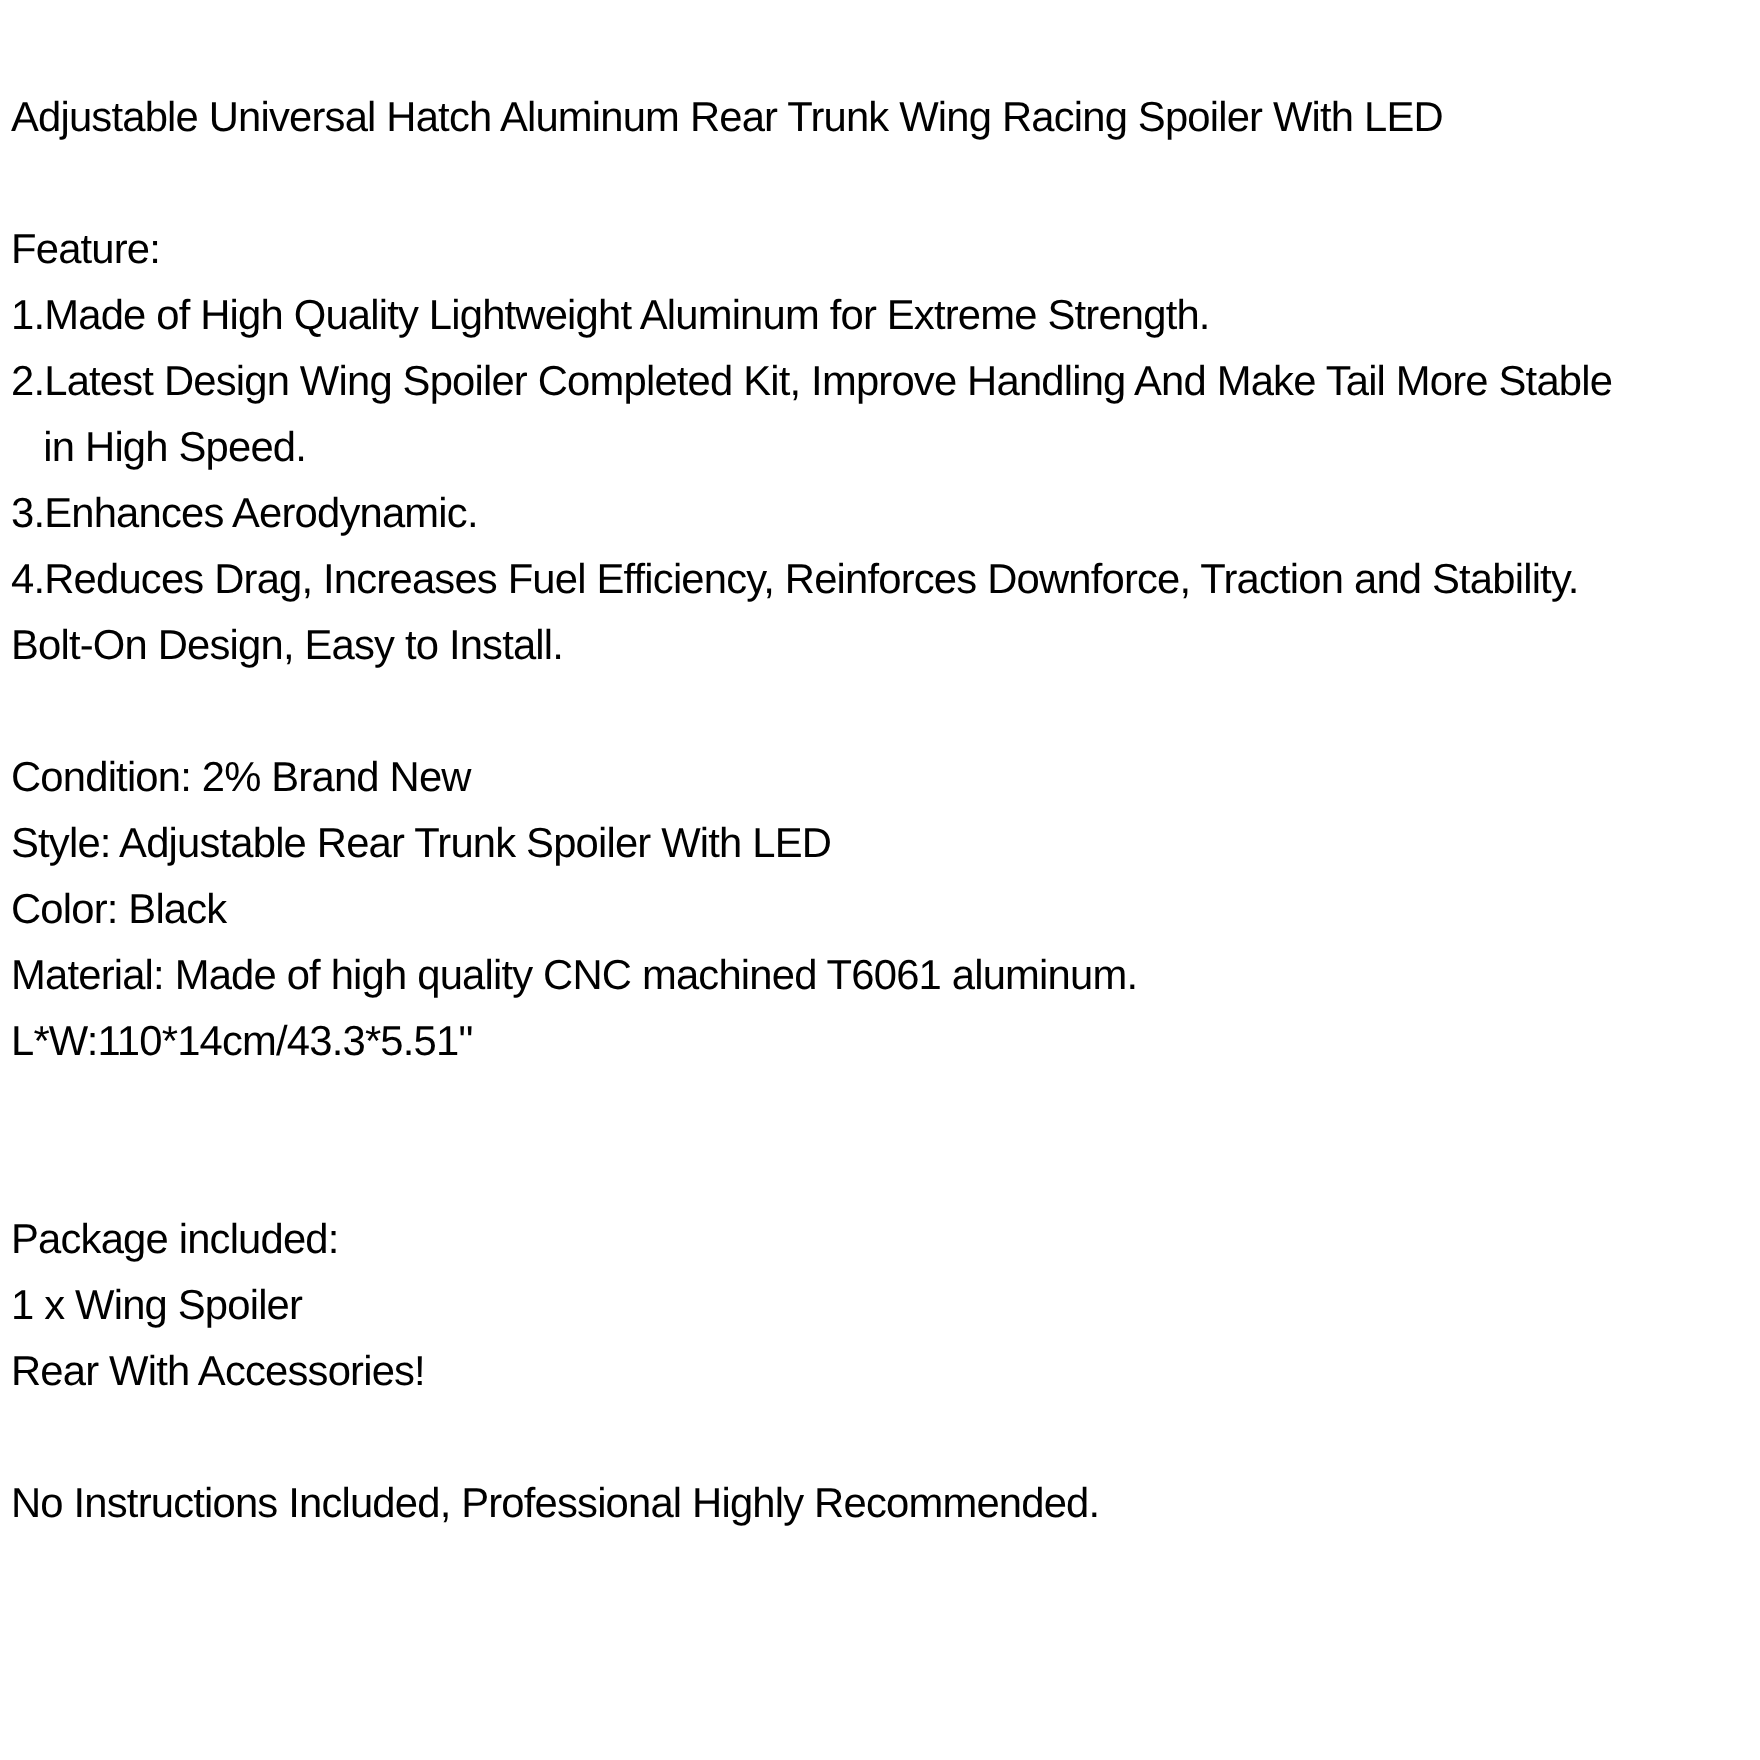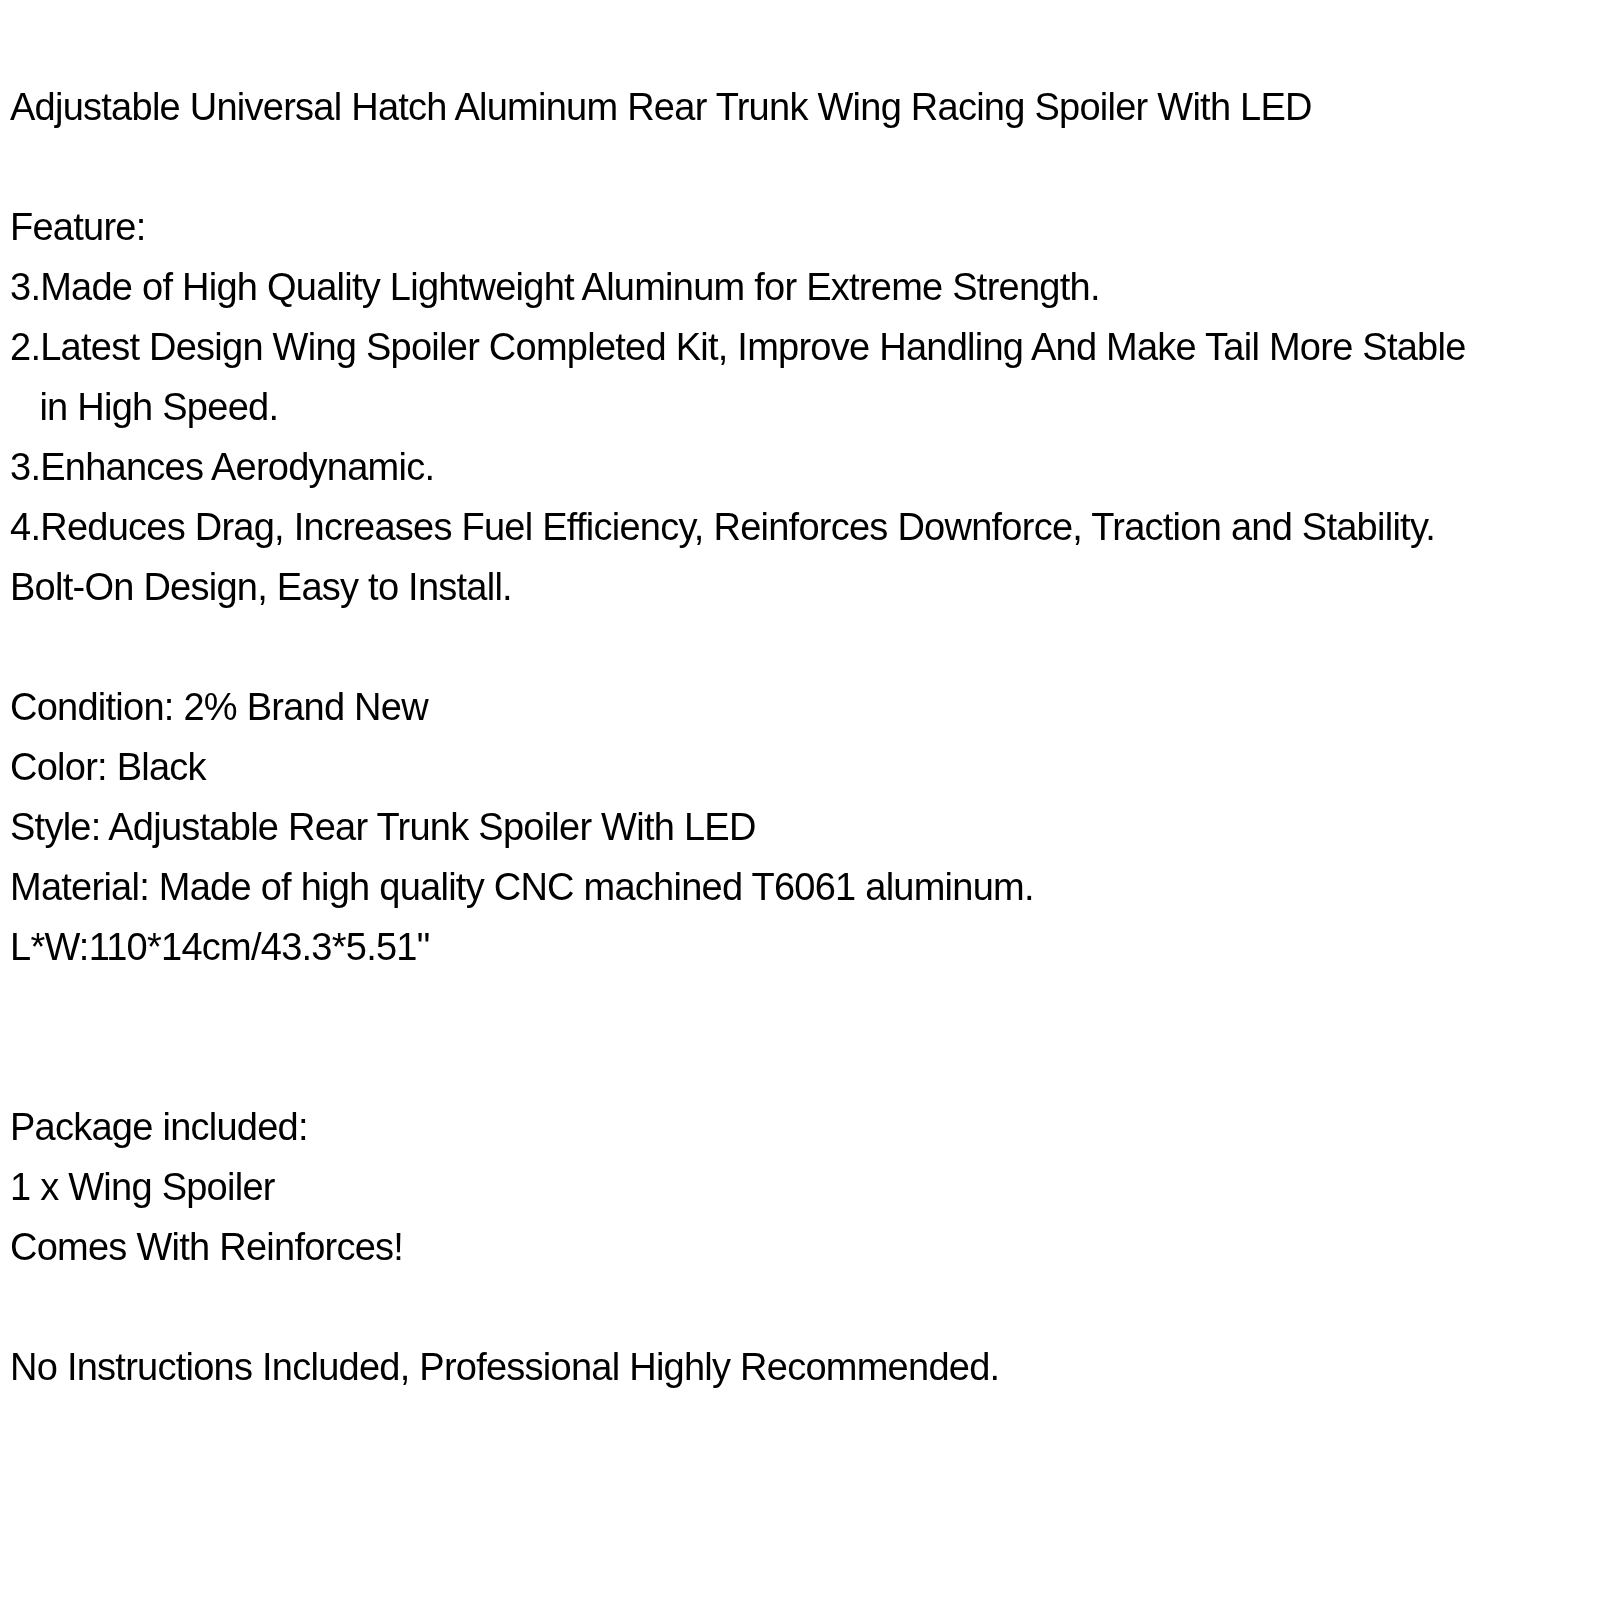--- a/index.html
+++ b/index.html
@@ -28,32 +28,32 @@
     overflow: visible;
   }
 </style>
 </head>
 <body>
 
 <main class="doc">
   <div class="line">Adjustable Universal Hatch Aluminum Rear Trunk Wing Racing Spoiler With LED</div>
   <div class="line"></div>
   <div class="line">Feature:</div>
-  <div class="line">3.Made of High Quality Lightweight Aluminum for Extreme Strength.</div>
+  <div class="line">1.Made of High Quality Lightweight Aluminum for Extreme Strength.</div>
   <div class="line">2.Latest Design Wing Spoiler Completed Kit, Improve Handling And Make Tail More Stable</div>
   <div class="line">   in High Speed.</div>
   <div class="line">3.Enhances Aerodynamic.</div>
   <div class="line">4.Reduces Drag, Increases Fuel Efficiency, Reinforces Downforce, Traction and Stability.</div>
   <div class="line">Bolt-On Design, Easy to Install.</div>
   <div class="line"></div>
   <div class="line">Condition: 2% Brand New</div>
+  <div class="line">Style: Adjustable Rear Trunk Spoiler With LED</div>
   <div class="line">Color: Black</div>
-  <div class="line">Style: Adjustable Rear Trunk Spoiler With LED</div>
   <div class="line">Material: Made of high quality CNC machined T6061 aluminum.</div>
   <div class="line">L*W:110*14cm/43.3*5.51"</div>
   <div class="line"></div>
   <div class="line"></div>
   <div class="line">Package included:</div>
   <div class="line">1 x Wing Spoiler</div>
-  <div class="line">Comes With Reinforces!</div>
+  <div class="line">Rear With Accessories!</div>
   <div class="line"></div>
   <div class="line">No Instructions Included, Professional Highly Recommended.</div>
 </main>
 
 </body></html>

